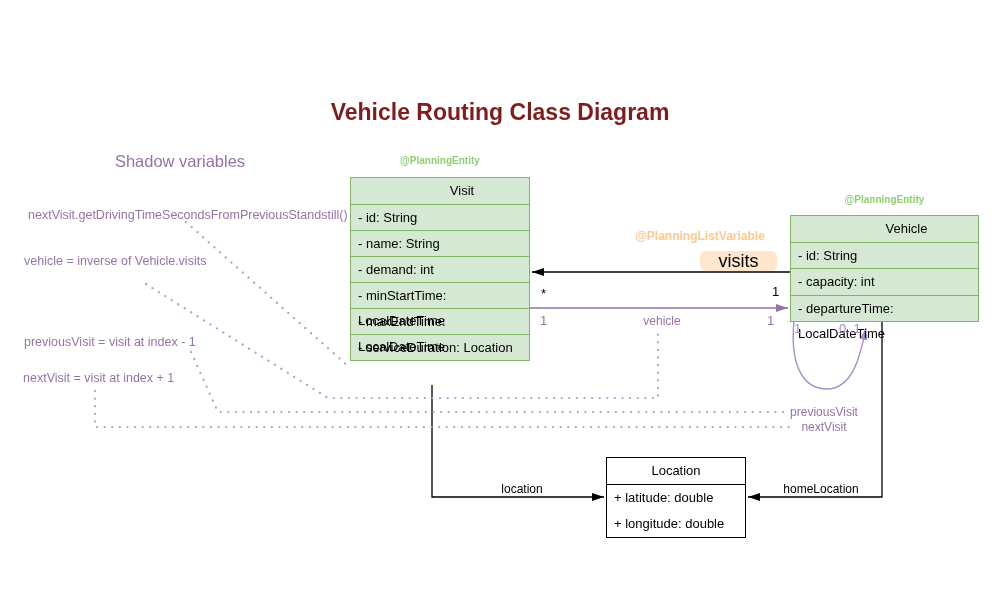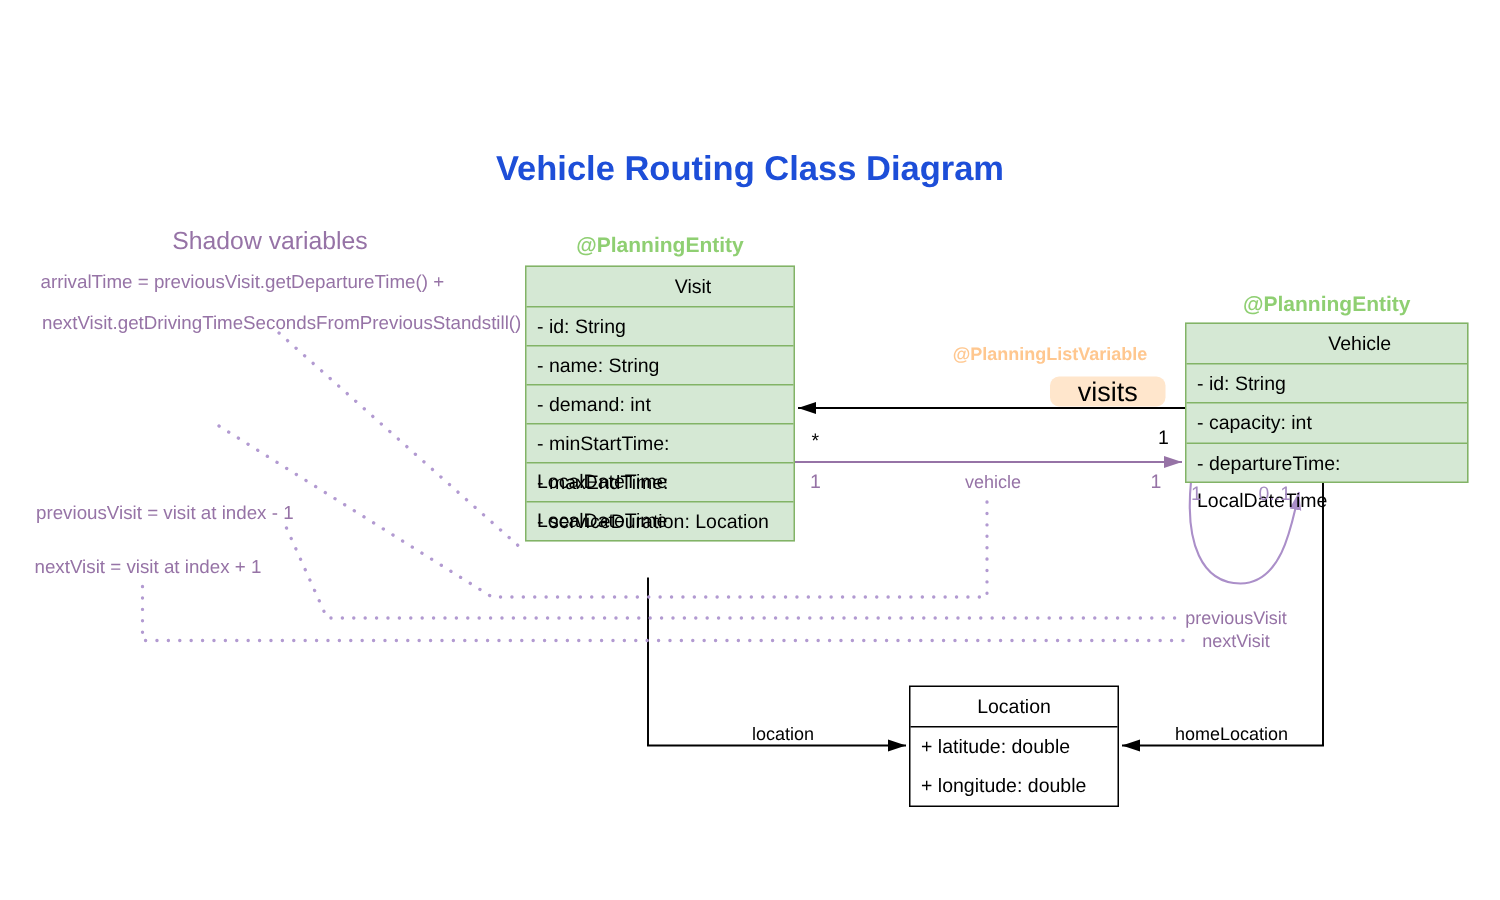--- a/index.html
+++ b/index.html
@@ -2,31 +2,31 @@
 <html><head>
 <meta charset="utf-8">
 <style>
   html,body{margin:0;padding:0;background:#fff;}
   #canvas{
     position:relative;width:1000px;height:600px;background:#ffffff;overflow:hidden;
     font-family:"Liberation Sans",sans-serif;color:#000;
   }
   .abs{position:absolute;}
   
-  #title{left:0;top:99px;width:1000px;text-align:center;font-size:23px;font-weight:bold;color:#1d4ed8;}
+  #title{left:0;top:99px;width:1000px;text-align:center;font-size:23px;font-weight:bold;color:#7f1d1d;}
   
   .shadow-heading{left:24px;top:152px;width:312px;text-align:center;font-size:16.5px;font-weight:normal;color:#9673a6;}
   .shadow-note{font-size:12.5px;color:#9673a6;white-space:nowrap;}
   #note0{left:27px;top:181px;}
   #note1{left:28px;top:208px;}
   #note2{left:24px;top:254px;}
   #note3{left:24px;top:335px;}
   #note4{left:23px;top:371px;}
   
-  .entity-annot{font-size:14px;font-weight:bold;color:#8fcf72;text-align:center;}
+  .entity-annot{font-size:10px;font-weight:bold;color:#8fcf72;text-align:center;}
   #annot-visit{left:350px;top:155px;width:180px;}
   #annot-vehicle{left:790px;top:194px;width:189px;}
   #annot-listvar{left:617px;top:229px;width:166px;font-size:12px;font-weight:bold;color:#ffc78f;text-align:center;}
   
   #visits-badge{left:700px;top:251px;width:77px;height:20px;background:#ffe6cc;border-radius:6px;
     font-size:18px;display:flex;align-items:center;justify-content:center;}
   
   .uml-class{box-sizing:border-box;}
   .uml-green{border:1px solid #82b366;background:#d5e8d4;}
   .uml-green .uml-header{border-bottom:1px solid #82b366;padding-left:44px;}
@@ -92,22 +92,22 @@
       <path d="M186,222 L348,366"></path>
       <path d="M146,284 L328,398 L658,398 L658,334"></path>
       <path d="M191,352 L218,412 L786,412"></path>
       <path d="M95,391 L95,427 L791,427"></path>
     </g>
   </svg>
 
   <div id="title" class="abs">Vehicle Routing Class Diagram</div>
 
   <div class="abs shadow-heading">Shadow variables</div>
-  <div id="note0" class="abs shadow-note">arrivalTime = previousVisit.getDepartureTime() +</div>
   <div id="note1" class="abs shadow-note">nextVisit.getDrivingTimeSecondsFromPreviousStandstill()</div>
+  <div id="note2" class="abs shadow-note">vehicle = inverse of Vehicle.visits</div>
   <div id="note3" class="abs shadow-note">previousVisit = visit at index - 1</div>
   <div id="note4" class="abs shadow-note">nextVisit = visit at index + 1</div>
 
   <div id="annot-visit" class="abs entity-annot">@PlanningEntity</div>
   <div id="class-visit" class="abs uml-class uml-green">
     <div class="uml-header">Visit</div>
     <div class="uml-row">- id: String</div>
     <div class="uml-row">- name: String</div>
     <div class="uml-row">- demand: int</div>
     <div class="uml-row">- minStartTime: LocalDateTime</div>

